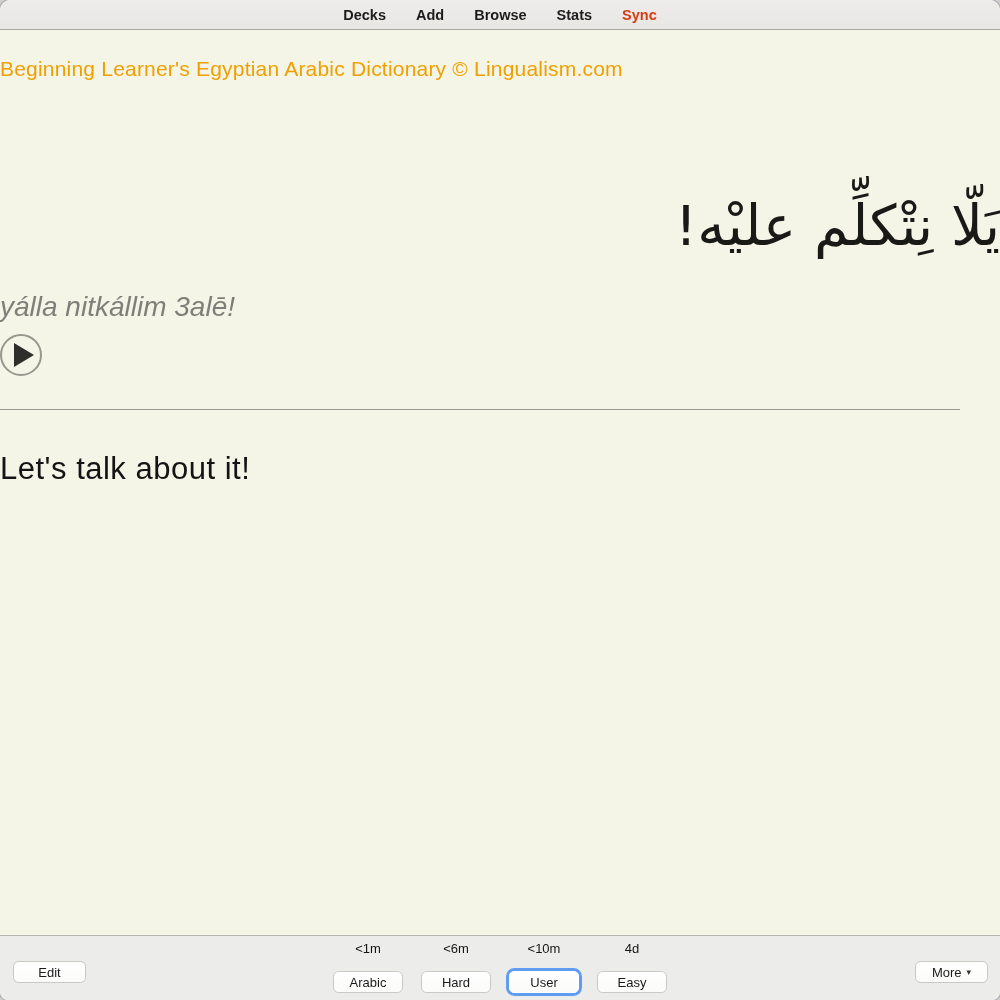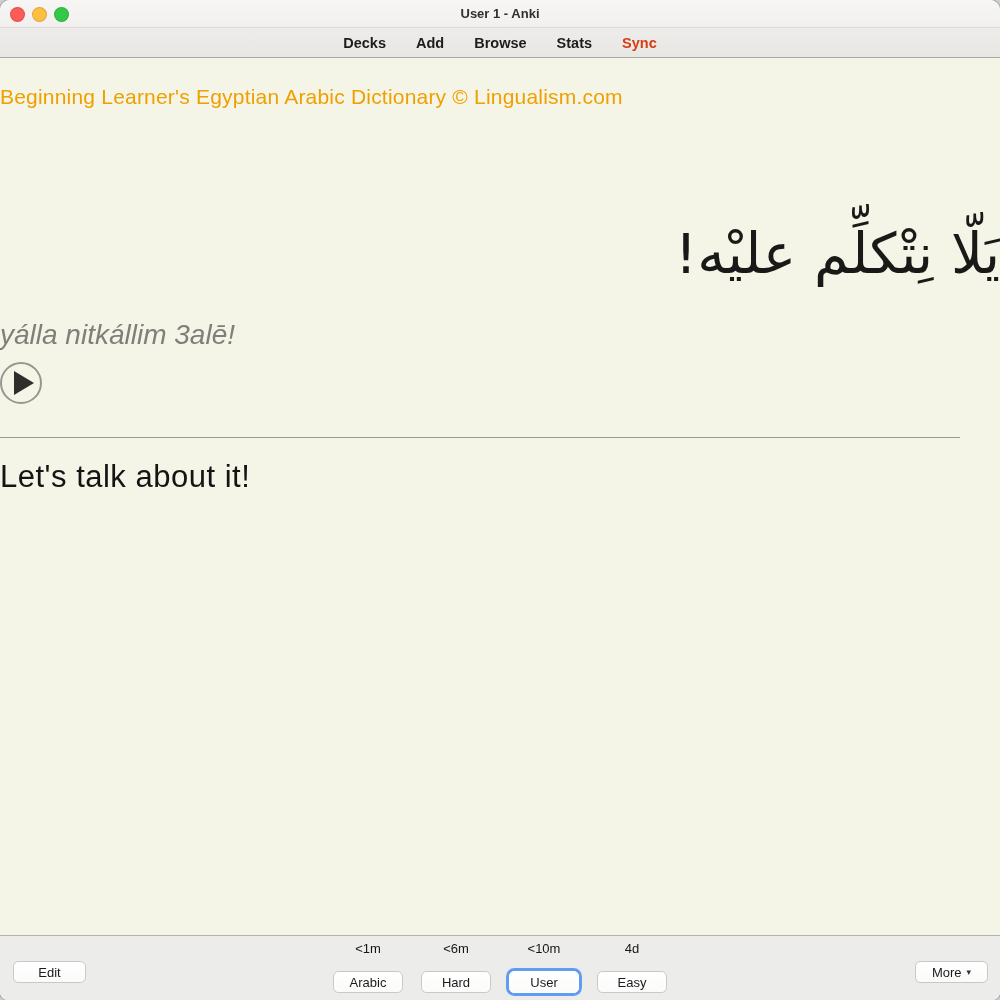--- a/index.html
+++ b/index.html
@@ -57,21 +57,21 @@
   }
   .play-tri{
     width:0;height:0;margin-left:5px;
     border-top:12px solid transparent;border-bottom:12px solid transparent;
     border-left:20px solid #2e2e2b;
   }
   .divider{
     width:960px;border:none;border-top:1.5px solid #9a9a96;margin:33px 0 0 0;
   }
   .answer{
-    margin-top:20px;font-size:31px;color:#141414;letter-spacing:.5px;line-height:38px;
+    margin-top:40px;font-size:31px;color:#141414;letter-spacing:.5px;line-height:38px;
   }
   
   .bottombar{
     position:relative;height:64px;flex:0 0 auto;
     background:#ececeb;border-top:1px solid #b5b4b1;
   }
   .btn{
     font-family:"Liberation Sans",sans-serif;
     height:22px;box-sizing:border-box;background:linear-gradient(#ffffff,#fbfbfa);
     border:1px solid #c9c8c5;border-radius:5.5px;font-size:13px;color:#1a1a1a;
@@ -89,28 +89,20 @@
   .ans-col .btn{width:70px;margin-top:2px;}
   .ans-col .btn.selected{
     box-shadow:0 0 0 3px #5f9df0;border-color:#ffffff;
   }
 </style>
 </head>
 <body>
 
 <div class="window">
 
-  <div class="titlebar">
-    <div class="traffic">
-      <span class="tl-close"></span>
-      <span class="tl-min"></span>
-      <span class="tl-zoom"></span>
-    </div>
-    <div class="win-title">User 1 - Anki</div>
-  </div>
 
   <div class="toolbar">
     <span class="tb-item">Decks</span>
     <span class="tb-item">Add</span>
     <span class="tb-item">Browse</span>
     <span class="tb-item">Stats</span>
     <span class="tb-item sync">Sync</span>
   </div>
 
   <div class="content">

